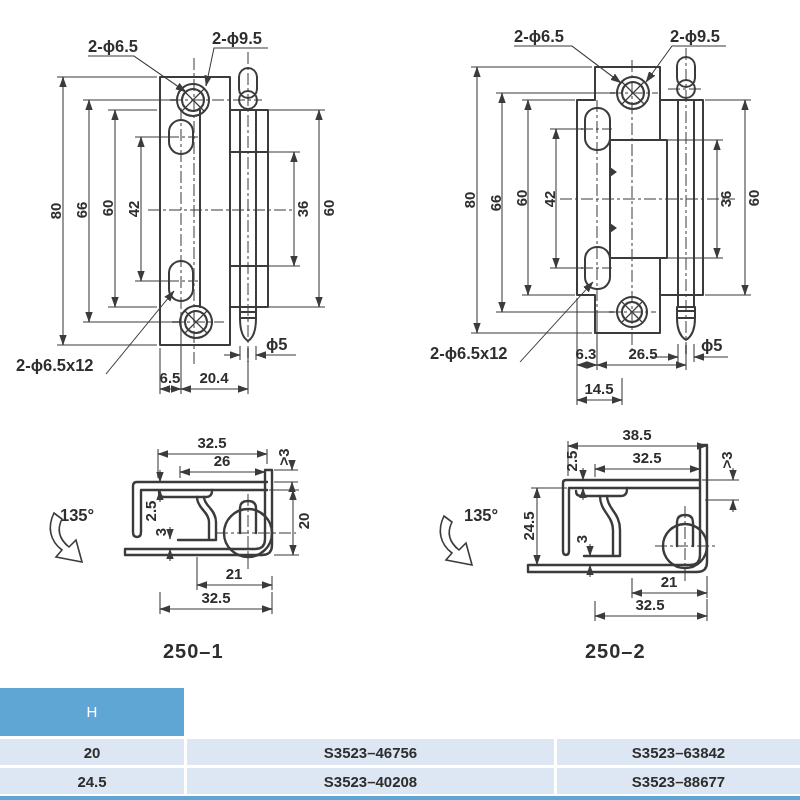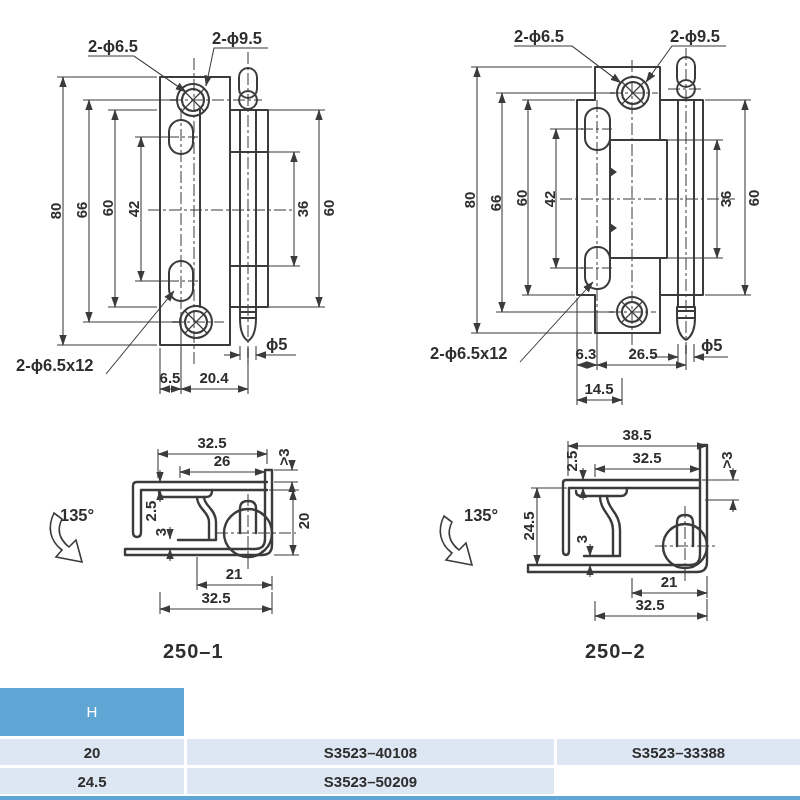--- a/index.html
+++ b/index.html
@@ -245,21 +245,22 @@
 </svg>
 
 <div class="tbl">
   <div class="trowh">
     <div class="th">
       <div>H</div>
     </div>
   </div>
   <div class="trow">
     <div class="td">20</div>
-    <div class="td">S3523–40108</div>
-    <div class="td">S3523–33388</div>
+    <div class="td">S3523–46756</div>
+    <div class="td">S3523–63842</div>
   </div>
   <div class="trow">
     <div class="td">24.5</div>
-    <div class="td">S3523–50209</div>
+    <div class="td">S3523–40208</div>
+    <div class="td">S3523–88677</div>
   </div>
   <div class="strip"></div>
 </div>
 
 </body></html>

